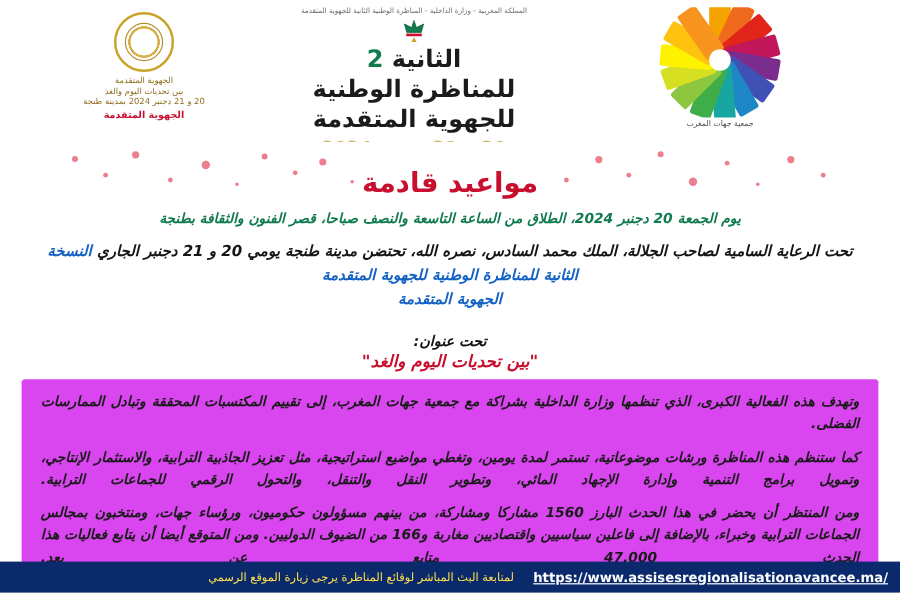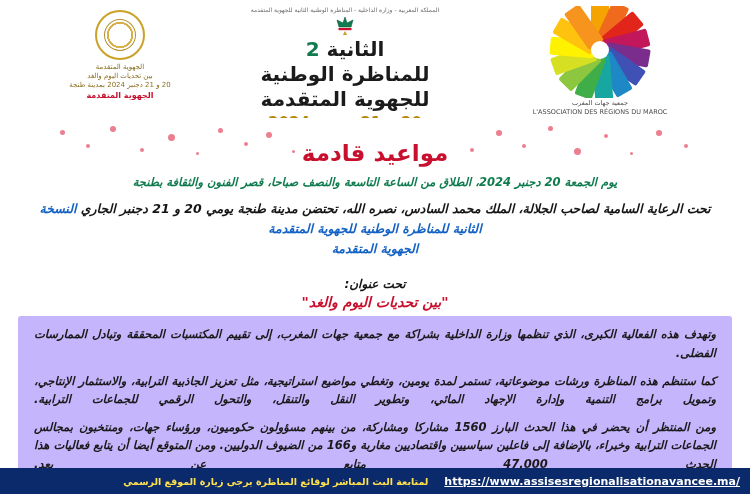--- a/index.html
+++ b/index.html
@@ -186,21 +186,21 @@
   }
   .slogan {
     text-align: center;
     color: #c8102e;
     font-weight: bold;
     font-size: 14px;
     margin: 3px 0 6px 0;
   }
 
   .pink-box {
-    background: #c4b5fd;
+    background: #d946ef;
     border-radius: 3px;
     padding: 9px 16px 10px 16px;
     margin: 0 4px;
     direction: rtl;
   }
   .pink-box p {
     margin: 0 0 9px 0;
     font-size: 11.5px;
     line-height: 1.62;
     color: #1a1a1a;
@@ -231,21 +231,21 @@
     padding: 0 10px;
     text-decoration: underline;
     direction: ltr;
     white-space: nowrap;
     text-align: center;
   }
   .url-bar .url-note {
     flex: 1 1 auto;
     color: #ffe14d;
     font-size: 9.5px;
-    font-weight: bold;
+    font-weight: normal;
     padding-left: 8px;
     text-align: right;
     padding-right: 6px;
     white-space: nowrap;
   }
 </style>
 </head>
 <body>
 
 <div class="page">
@@ -298,21 +298,20 @@
               <rect x="6" y="-9" width="44" height="18" rx="2" fill="#d7df23" transform="rotate(250)"></rect>
               <rect x="6" y="-9" width="44" height="18" rx="2" fill="#fff200" transform="rotate(275)"></rect>
               <rect x="6" y="-9" width="44" height="18" rx="2" fill="#ffc20e" transform="rotate(300)"></rect>
               <rect x="6" y="-9" width="44" height="18" rx="2" fill="#f7941e" transform="rotate(325)"></rect>
             </g>
             <circle r="9" fill="#ffffff"></circle>
           </g>
         </svg>
       </div>
       <div class="badge-sub b">جمعية جهات المغرب</div>
-      <div class="badge-sub">L'ASSOCIATION DES RÉGIONS DU MAROC</div>
     </div>
   </div>
 
   <div class="divider-band">
     <div class="divider-title">مواعيد قادمة</div>
     <span class="speck" style="left:60px;  top:12px; width:5px;height:5px;"></span>
     <span class="speck" style="left:86px;  top:26px; width:4px;height:4px;"></span>
     <span class="speck" style="left:110px; top:8px;  width:6px;height:6px;"></span>
     <span class="speck" style="left:140px; top:30px; width:4px;height:4px;"></span>
     <span class="speck" style="left:168px; top:16px; width:7px;height:7px;"></span>

